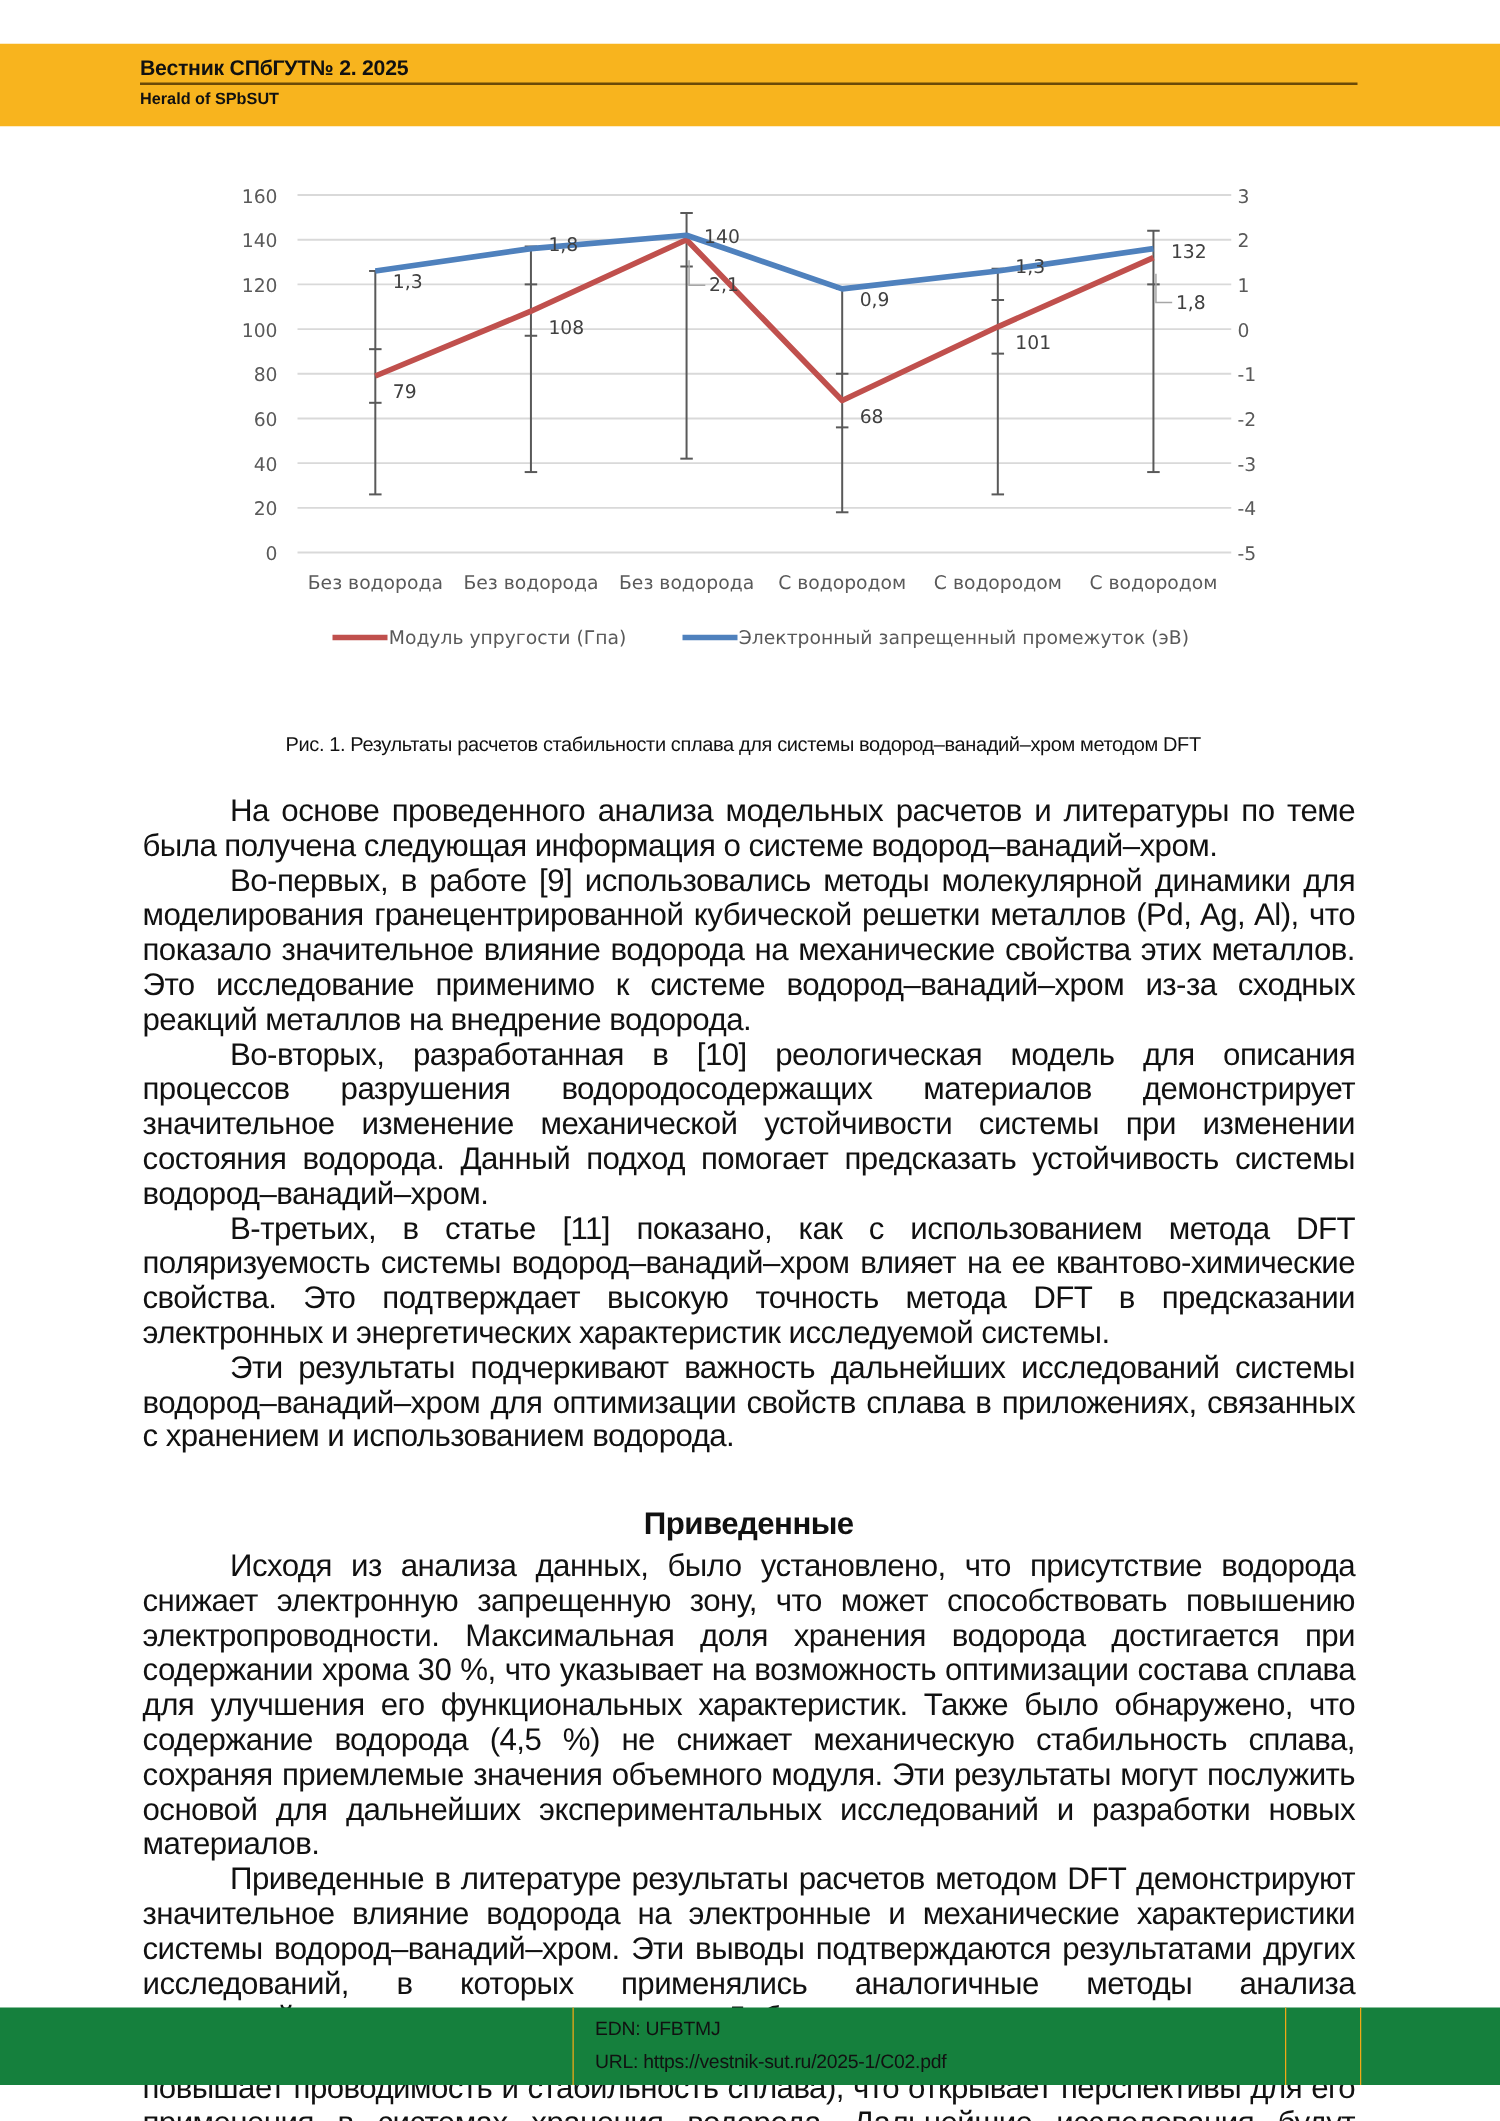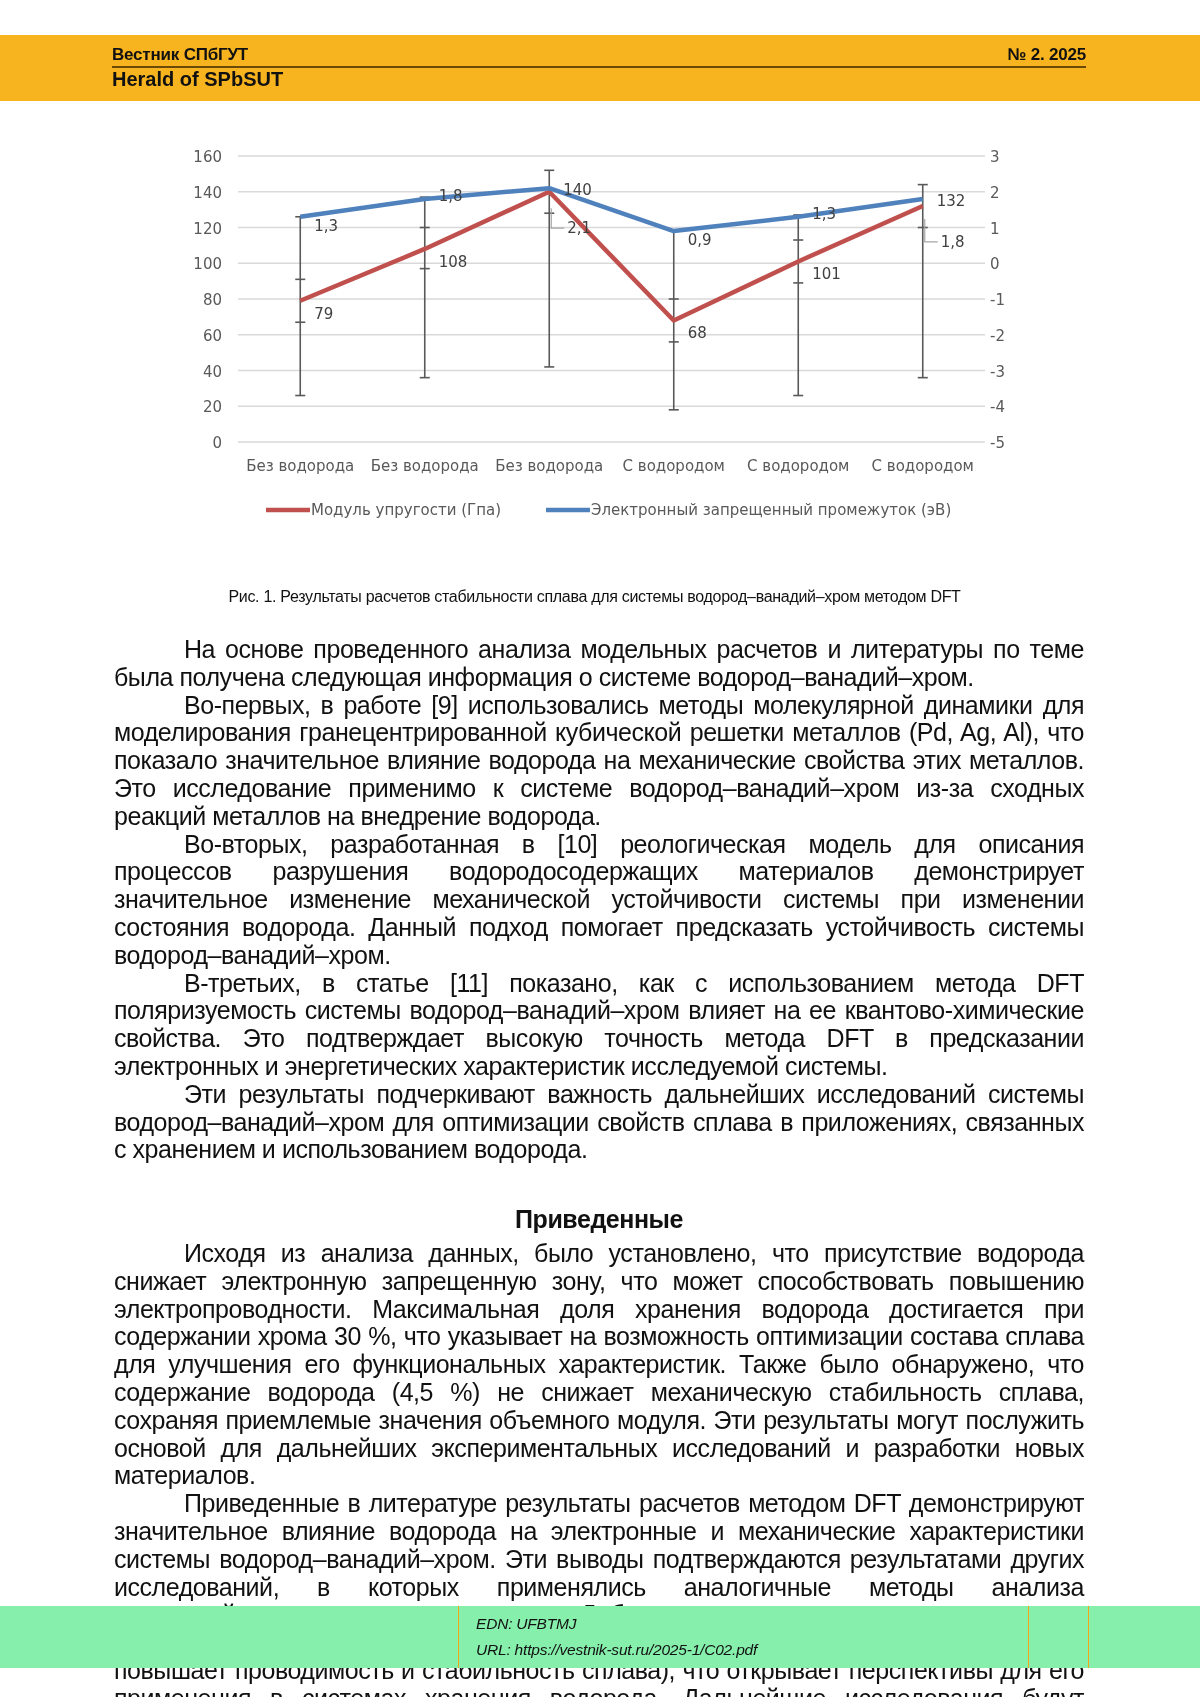--- a/index.html
+++ b/index.html
@@ -1,27 +1,27 @@
 <!DOCTYPE html>
 <html><head>
 <meta charset="utf-8">
 <style>
   html, body { margin: 0; padding: 0; background: #ffffff; }
   body { width: 1200px; height: 1697px; position: relative; overflow: hidden; font-family: "Liberation Sans", sans-serif; color: #111; }
   .header-band { position: absolute; left: 0; top: 35px; width: 1200px; height: 66px; background: #f8b41e; }
   .header-inner { position: absolute; left: 112px; top: 10px; width: 974px; }
-  .hdr-row1 { display: flex; justify-content: space-between; font-weight: bold; font-size: 17px; line-height: 20px; letter-spacing: -0.2px; }
+  .hdr-row1 { display: flex; justify-content: flex-start; font-weight: bold; font-size: 17px; line-height: 20px; letter-spacing: -0.2px; }
   .hdr-rule { height: 2px; background: #6b4a08; margin-top: 1px; }
-  .hdr-row2 { font-weight: bold; font-size: 20px; line-height: 22px; }
+  .hdr-row2 { font-weight: bold; font-size: 13px; line-height: 22px; }
   .chart { position: absolute; left: 0; top: 130px; width: 976px; height: 430px; }
   .caption { position: absolute; left: 0; top: 588px; width: 1189px; text-align: center; font-size: 16px; letter-spacing: -0.3px; }
   .body-text { position: absolute; left: 114px; top: 636px; width: 970px; font-size: 25px; line-height: 27.8px; text-align: justify; letter-spacing: -0.45px; }
   .body-text p { margin: 0; text-indent: 70px; }
   .section-title { text-align: center; font-weight: bold; text-indent: 0 !important; margin: 42px 0 6px 0 !important; }
-  .footer-band { position: absolute; left: 0; top: 1606px; width: 1200px; height: 62px; background: #86efac; font-style: italic; }
+  .footer-band { position: absolute; left: 0; top: 1606px; width: 1200px; height: 62px; background: #15803d; }
   .footer-inner { position: absolute; left: 476px; top: 5px; font-size: 15.5px; line-height: 26px; letter-spacing: -0.2px; }
   .footer-divider { position: absolute; top: 0; width: 1px; height: 62px; background: #f0a816; }
   svg text { font-family: "DejaVu Sans", sans-serif; }
 </style>
 </head>
 <body>
 
 <div class="header-band">
   <div class="header-inner">
     <div class="hdr-row1">

